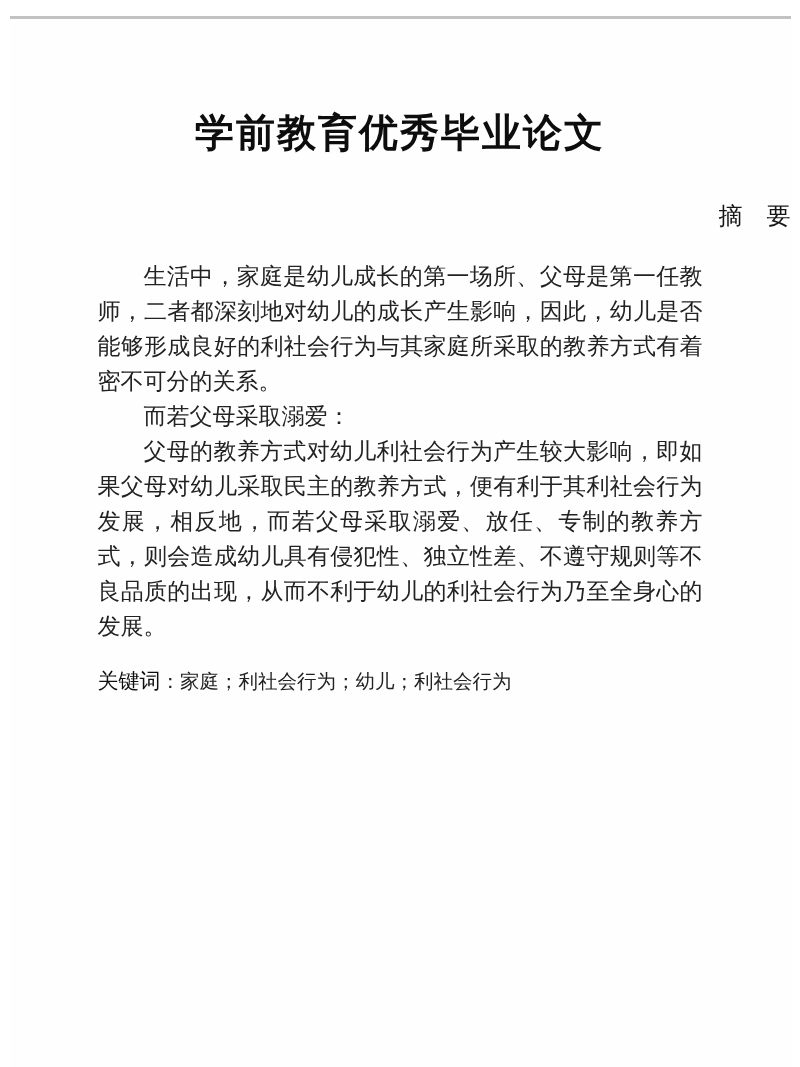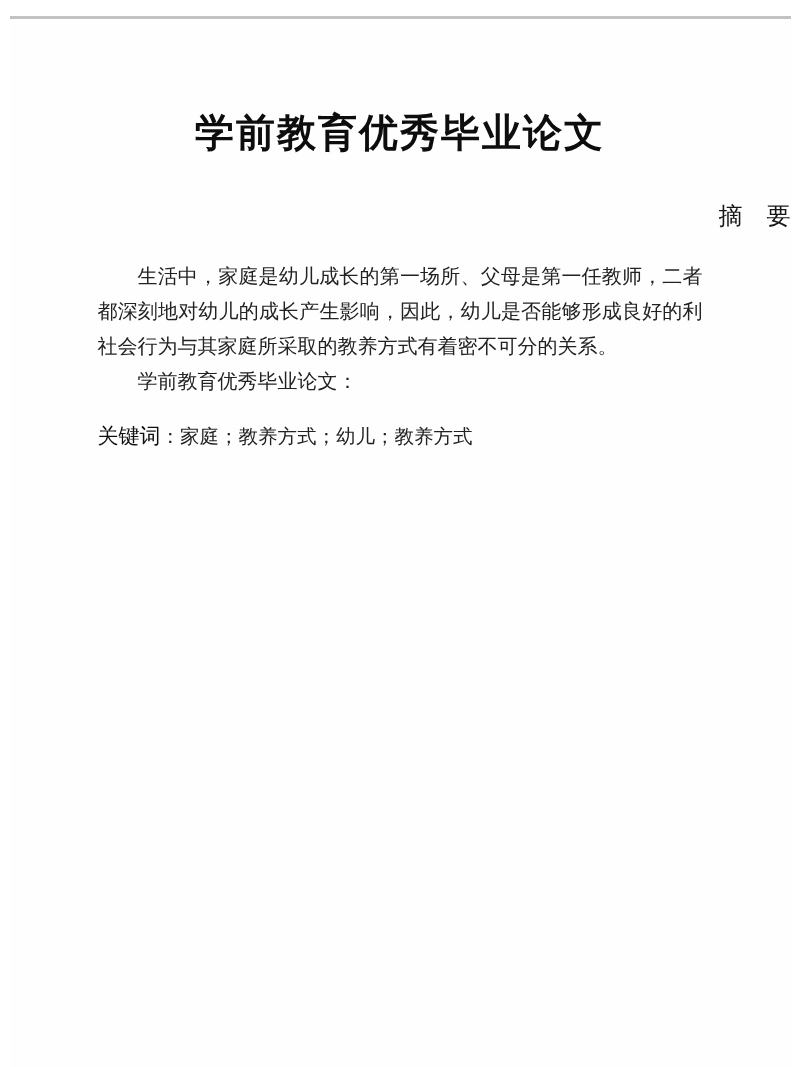--- a/index.html
+++ b/index.html
@@ -58,21 +58,21 @@
     color: #161616;
     line-height: 1.1;
   }
   .body-text {
     margin: 30px 88px 0 88px;
   }
   .body-text p {
     margin: 0;
     text-indent: 2em;
     text-align: justify;
-    font-size: 20px;
+    font-size: 23px;
     line-height: 35px;
     color: #222;
   }
   .keywords-line {
     margin: 22px 88px 0 32px;
     padding-left: 56px;
     font-size: 19.5px;
     line-height: 30px;
   }
   .keywords-label {
@@ -91,21 +91,22 @@
 <div class="page">
   <div class="edge-bar top"></div>
 
   <h1 class="doc-title">学前教育优秀毕业论文</h1>
 
 
   <h3 class="abstract-heading">摘　要</h3>
 
   <div class="body-text">
     <p>生活中，家庭是幼儿成长的第一场所、父母是第一任教师，二者都深刻地对幼儿的成长产生影响，因此，幼儿是否能够形成良好的利社会行为与其家庭所采取的教养方式有着密不可分的关系。</p>
-    <p>学前教育优秀毕业论文：</p>
+    <p>而若父母采取溺爱：</p>
+    <p>父母的教养方式对幼儿利社会行为产生较大影响，即如果父母对幼儿采取民主的教养方式，便有利于其利社会行为发展，相反地，而若父母采取溺爱、放任、专制的教养方式，则会造成幼儿具有侵犯性、独立性差、不遵守规则等不良品质的出现，从而不利于幼儿的利社会行为乃至全身心的发展。</p>
   </div>
 
   <div class="keywords-line">
-    <span class="keywords-label">关键词</span><span class="keywords-text">：家庭；教养方式；幼儿；教养方式</span>
+    <span class="keywords-label">关键词</span><span class="keywords-text">：家庭；利社会行为；幼儿；利社会行为</span>
   </div>
 
   <div class="edge-bar bottom"></div>
 </div>
 
 </body></html>

